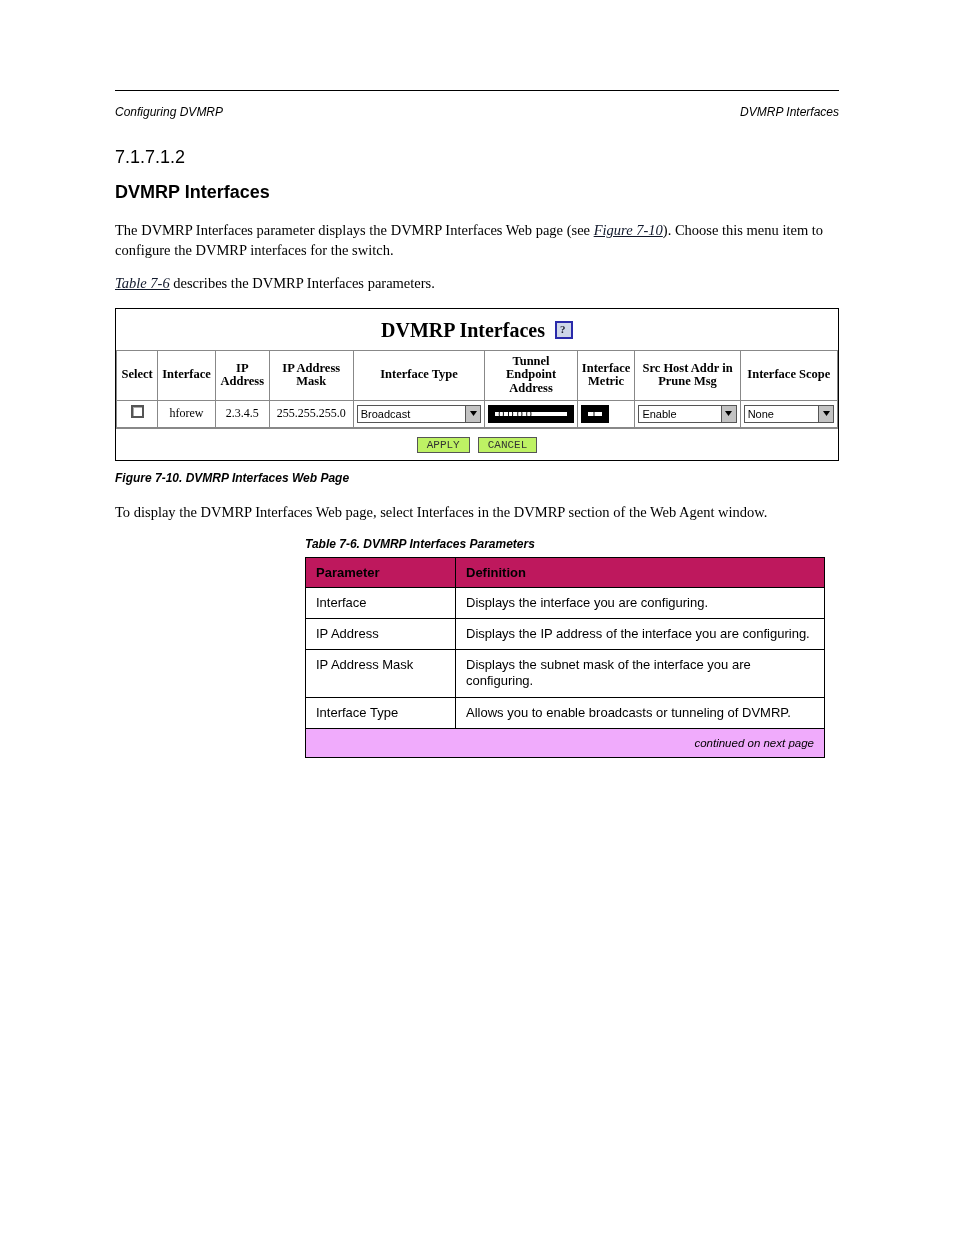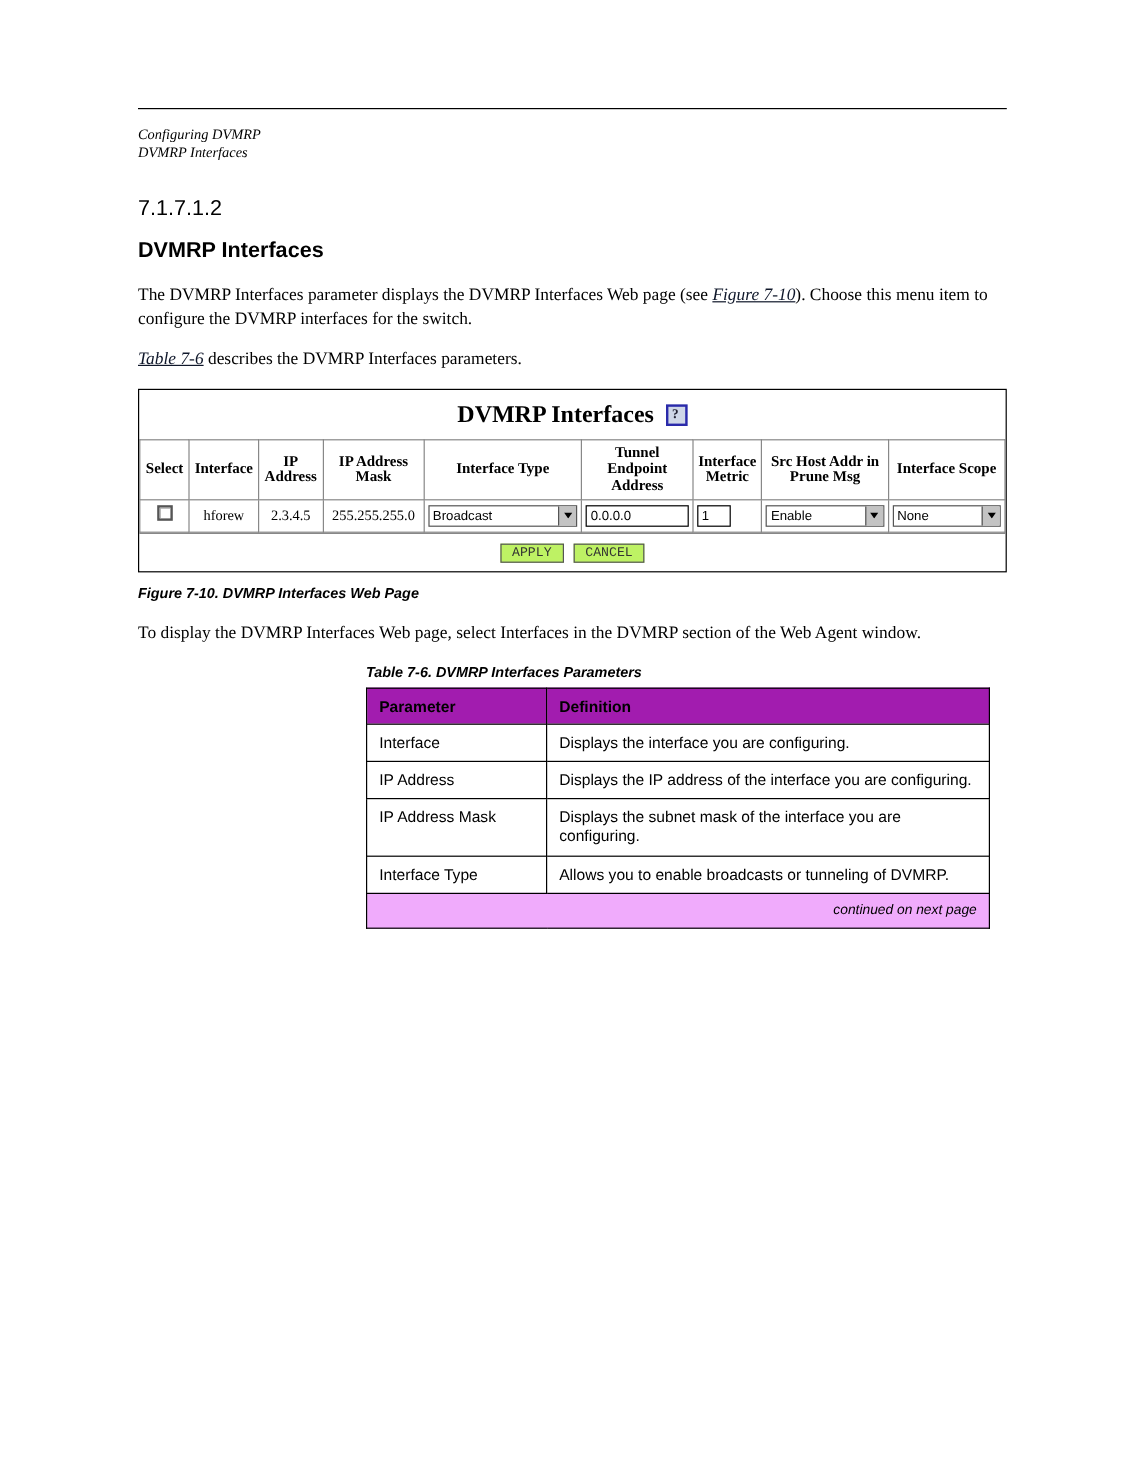--- a/index.html
+++ b/index.html
@@ -1,43 +1,43 @@
 <!DOCTYPE html>
 <html><head>
 <meta charset="utf-8">
 <style>
 * { box-sizing: border-box; margin: 0; padding: 0; }
 body { font-family: "Times New Roman", serif; background: #fff; color: #000; width: 954px; margin: 0 auto; }
 .page { padding: 50px 115px 40px 115px; position: relative; min-height: 1235px; }
 .header-line { border-top: 1px solid #000; margin-top: 40px; margin-bottom: 14px; }
-.header-bar { display: flex; justify-content: space-between; font-size: 12px; font-style: italic; margin-bottom: 28px; font-family: Liberation Serif, serif; flex-direction: column; }
+.header-bar { display: flex; justify-content: space-between; font-size: 12px; font-style: italic; margin-bottom: 28px; font-family: Liberation Sans, sans-serif; }
 .sec-num { font-size: 18px; margin-bottom: 14px; font-family: Arial, sans-serif; }
 .sec-title { font-size: 18px; font-weight: bold; margin-bottom: 18px; font-family: Arial, sans-serif; }
 .body-text { font-size: 14.5px; line-height: 1.35; margin-bottom: 14px; }
 .body-text.indent { margin-top: 16px; }
 .link { color: #0f172a; text-decoration: underline; font-style: italic; }
 .fig { border: 1px solid #000; margin: 2px 0 10px 0; background: #fff; }
 .fig-title-row { text-align: center; padding: 10px 0 8px 0; }
 .fig-title { font-size: 20px; font-weight: bold; font-family: "Times New Roman", serif; display: inline-block; vertical-align: middle; }
 .help-icon { display: inline-block; width: 18px; height: 18px; border: 2px solid #2a2aaa; background: #cfd7e8; vertical-align: middle; margin-left: 6px; position: relative; }
 .help-icon::after { content: "?"; font-size: 11px; font-weight: bold; color: #223; position: absolute; left: 3px; top: 0; }
 .fig-table { width: 100%; border-collapse: collapse; font-family: "Times New Roman", serif; }
 .fig-table th { border: 1px solid #888; padding: 4px 4px; font-size: 12.5px; font-weight: bold; text-align: center; line-height: 1.1; }
 .fig-table td { border: 1px solid #888; padding: 4px 3px; font-size: 12px; text-align: center; vertical-align: middle; }
 .chk { display: inline-block; width: 13px; height: 13px; border: 2px solid #555; background: #fff; box-shadow: inset 1px 1px 0 #aaa; }
 .sel-win { display: inline-flex; width: 100%; height: 18px; border: 1px solid #555; background: #fff; font-family: Arial, sans-serif; font-size: 11px; align-items: center; text-align: left; gap: 44px; }
 .sel-win .sval { flex: 1; padding-left: 3px; overflow: hidden; white-space: nowrap; text-align:left; }
 .sel-win .arr { width: 15px; height: 100%; background: #c3c3c3; border-left: 1px solid #555; display: flex; align-items: center; justify-content: center; }
 .sel-win .arr svg { width: 7px; height: 5px; }
-.txt-in { width: 100%; height: 18px; border: 1px solid #000000; background: #fff; font-family: Arial, sans-serif; font-size: 11px; padding-left: 3px; text-align: left; display: flex; align-items: center; }
+.txt-in { width: 100%; height: 18px; border: 7px solid #000000; background: #fff; font-family: Arial, sans-serif; font-size: 11px; padding-left: 3px; text-align: left; display: flex; align-items: center; }
 .btn-row { text-align: center; padding: 5px 0 7px 0; border-top: 1px solid #888; }
 .winbtn { display: inline-block; border: 1px solid #555; background: #bef264; font-family: Liberation Mono, monospace; font-size: 11px; padding: 1px 9px; margin: 0 2px; color: #333; }
 .fig-caption { font-size: 12px; font-style: italic; font-weight: bold; margin: 8px 0 18px 0; font-family: Arial, sans-serif; }
 .info-table { border-collapse: collapse; margin-left: 190px; margin-top: 6px; width: 520px; font-size: 13px; }
-.info-table th { border: 1px solid #000; background: #a21caf; padding: 7px 10px; text-align: left; font-family: Arial, sans-serif; font-weight: bold; }
+.info-table th { border: 1px solid #000; background: #be185d; padding: 7px 10px; text-align: left; font-family: Arial, sans-serif; font-weight: bold; }
 .info-table td { border: 1px solid #000; padding: 7px 10px; vertical-align: top; font-family: Arial, sans-serif; line-height: 1.25; }
 .info-table .cont-row td { background: #f0abfc; text-align: right; font-style: italic; font-size: 11.5px; }
 .tbl-caption { font-size: 12px; font-style: italic; font-weight: bold; margin: 4px 0 4px 190px; font-family: Arial, sans-serif; }
 .footer { position: absolute; bottom: 48px; left: 115px; right: 115px; }
 .footer-line { border-top: 1px solid #000; margin-bottom: 6px; }
 .footer-row { display: flex; justify-content: space-between; font-size: 12px; font-style: italic; font-family: Arial, sans-serif; }
 .w-select{width:42px}
 .w-if{width:54px}
 .w-ip{width:55px}
 .w-mask{width:90px}

